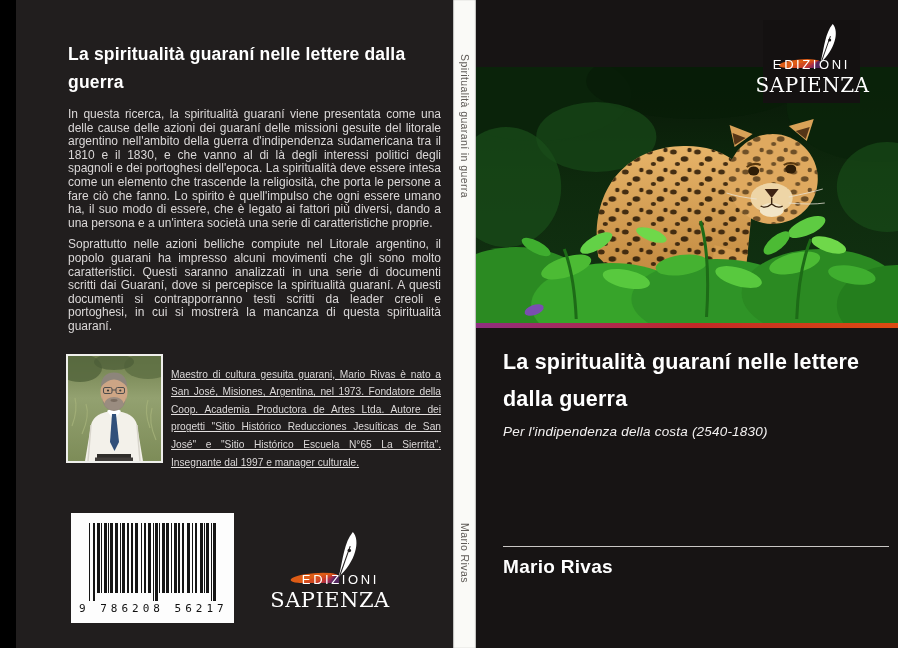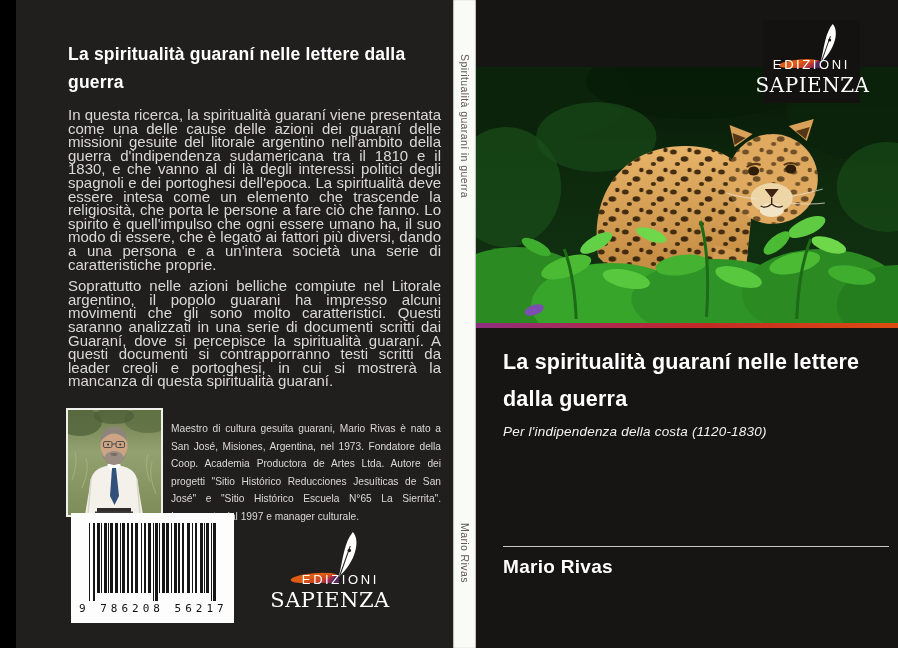--- a/index.html
+++ b/index.html
@@ -14,24 +14,24 @@
   .back-cover {
     position:relative; width:437px; height:648px; background:#211e1e; color:#e3e0e0;
     flex:0 0 auto;
   }
   .back-inner { position:absolute; left:52px; right:12px; top:40px; }
   .back-title {
     color:#ffffff; font-weight:bold; font-size:17.5px; line-height:28px;
     margin:0 0 12px 0; letter-spacing:0.2px; max-width:385px;
   }
   .blurb p {
-    margin:0 0 8px 0; font-size:15px; line-height:13.6px;
+    margin:0 0 8px 0; font-size:12px; line-height:13.6px;
     text-align:justify; color:#dbd8d8; max-width:374px;
   }
-  .author-row { display:flex; margin-top:22px; }
+  .author-row { display:flex; margin-top:22px;text-decoration:underline; }
   .author-photo {
     flex:0 0 auto; width:93px; height:105px; outline:2px solid #efefec;
     outline-offset:0; background:#8a986a;
   }
   .author-bio {
     margin-left:10px; font-size:10.2px; line-height:17.6px; text-align:justify;
     color:#dbd8d8; max-width:272px;
   }
   .barcode {
     position:absolute; left:55px; top:513px; width:163px; height:110px;
@@ -298,18 +298,18 @@
         </g>
         <path d="M76,0 C85,10 79,34 60,51 C65,30 66,12 76,0 Z" fill="#ffffff"></path>
         <path d="M61,50 L73,16" stroke="#141111" stroke-width="1.2" fill="none"></path>
         <circle cx="72" cy="21" r="2" fill="#141111"></circle>
       </svg>
       <div class="logo-edizioni">EDIZIONI</div>
       <div class="logo-sapienza">SAPIENZA</div>
     </div>
 
     <h2 class="front-title">La spiritualità guaraní nelle lettere dalla guerra</h2>
-    <div class="front-subtitle">Per l'indipendenza della costa (1120-1830)</div>
+    <div class="front-subtitle">Per l'indipendenza della costa (2540-1830)</div>
     <div class="divider"></div>
     <div class="front-author">Mario Rivas</div>
   </div>
 
 </div>
 
 </body></html>

